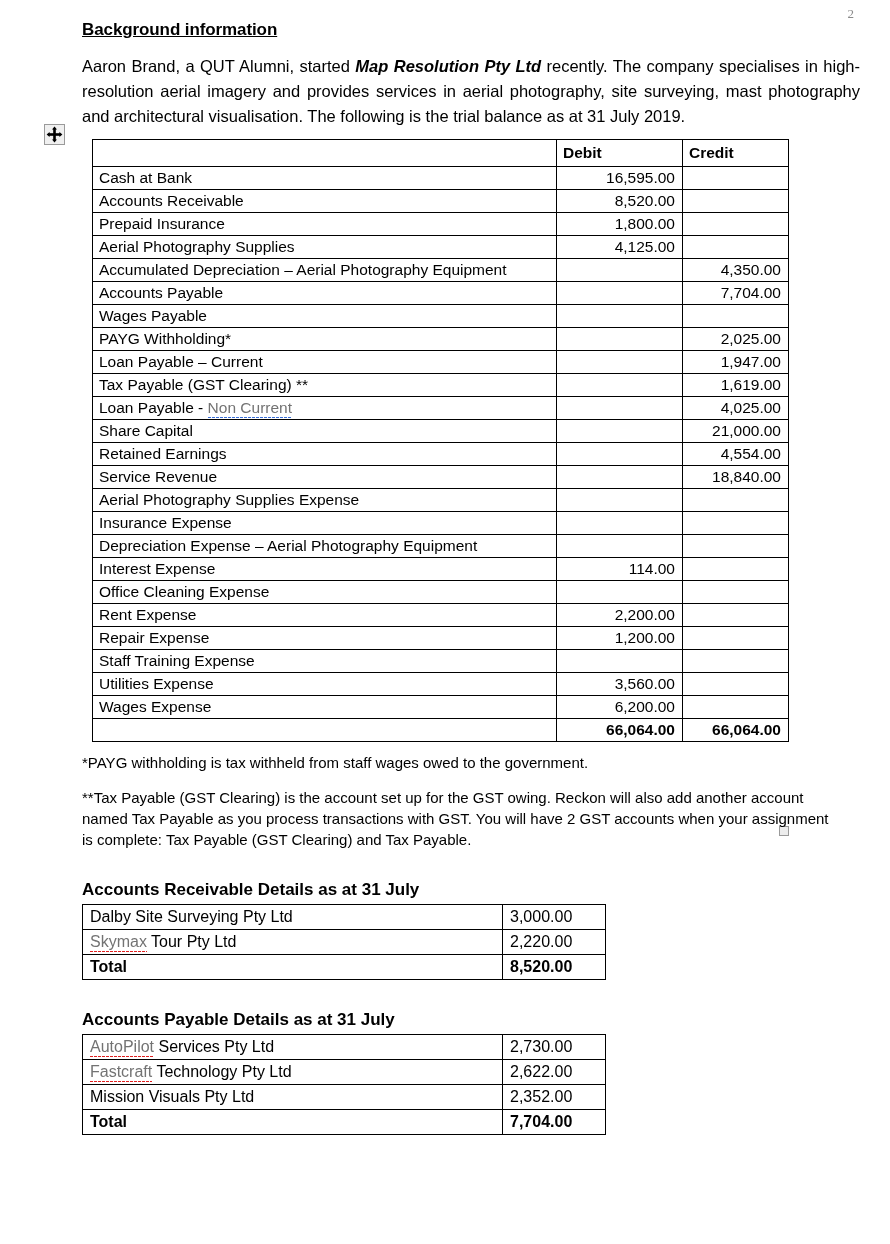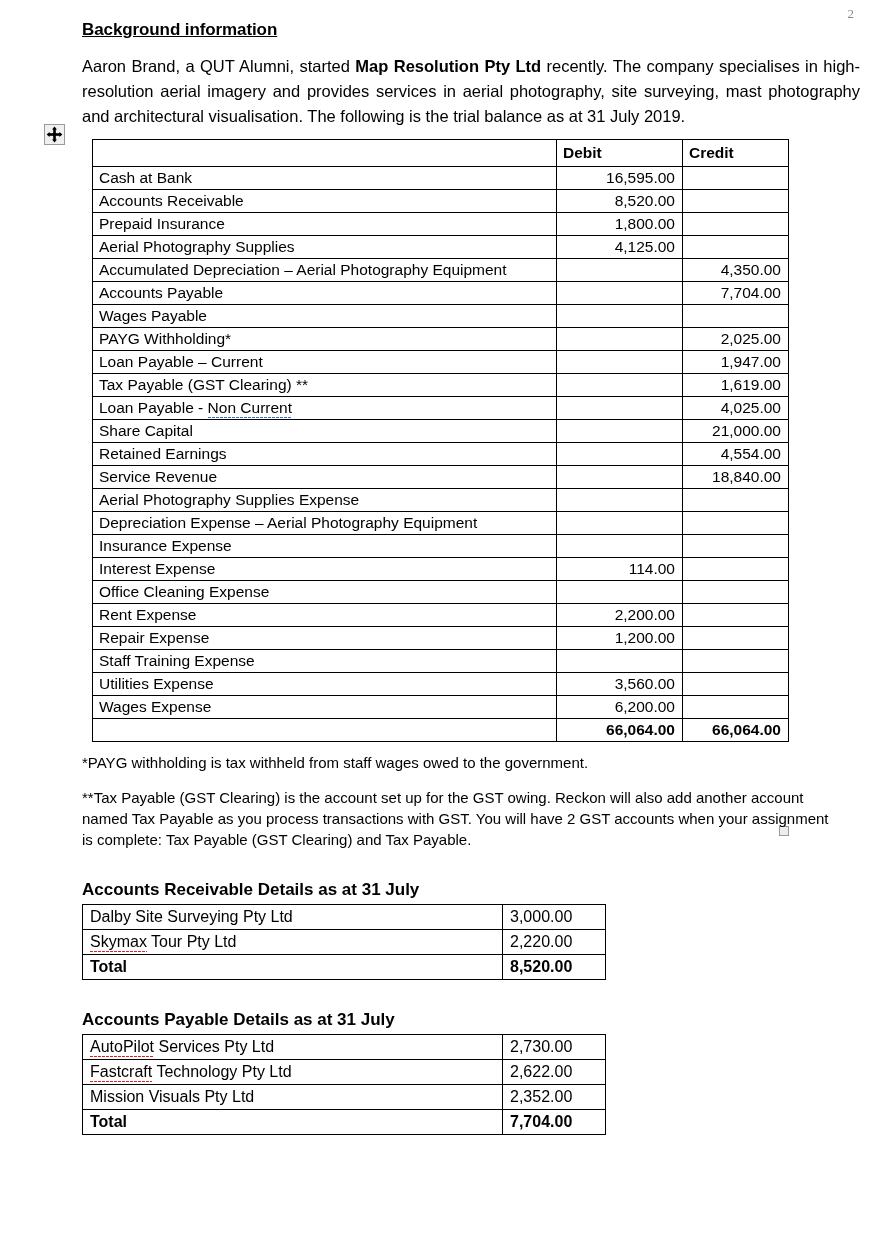--- a/index.html
+++ b/index.html
@@ -49,21 +49,21 @@
     margin: 0 0 14px 0;
     letter-spacing: -0.1px;
   }
 
   p.intro {
     font-size: 16.5px;
     line-height: 25px;
     margin: 0 0 10px 0;
     text-align: justify;
   }
-  p.intro b { font-weight: bold; }
+  p.intro b { font-weight: bold; font-style: italic; }
 
   
   .move-handle {
     position: absolute;
     left: 44px;
     top: 124px;
     width: 21px;
     height: 21px;
     border: 1px solid #9a9a9a;
     background: #f0f0f0;
@@ -129,21 +129,21 @@
     bottom: -2px;
     height: 4px;
     background-image:
       radial-gradient(circle at 1.5px 3px, transparent 1.3px, currentColor 1.4px, currentColor 1.9px, transparent 2px);
     background-size: 4px 4px;
     background-repeat: repeat-x;
   }
   .sq-red  { color: inherit; }
   .sq-red::after  { color: #e02020; }
   .sq-blue::after { color: #3a6fd8; }
-  .sq-red > span, .sq-blue > span { color: #000000; }
+  .sq-red > span, .sq-blue > span { color: #737373; }
 
   
   .footnote {
     font-size: 15px;
     line-height: 21px;
     margin: 8px 0 0 0;
     width: 760px;
   }
   .footnote.second { margin-top: 14px; }
 
@@ -284,26 +284,26 @@
             <td>Service Revenue</td>
             <td class="num"></td>
             <td class="num">18,840.00</td>
           </tr>
           <tr>
             <td>Aerial Photography Supplies Expense</td>
             <td class="num"></td>
             <td class="num"></td>
           </tr>
           <tr>
+            <td>Insurance Expense</td>
+            <td class="num"></td>
+            <td class="num"></td>
+          </tr>
+          <tr>
             <td>Depreciation Expense – Aerial Photography Equipment</td>
-            <td class="num"></td>
-            <td class="num"></td>
-          </tr>
-          <tr>
-            <td>Insurance Expense</td>
             <td class="num"></td>
             <td class="num"></td>
           </tr>
           <tr>
             <td>Interest Expense</td>
             <td class="num">114.00</td>
             <td class="num"></td>
           </tr>
           <tr>
             <td>Office Cleaning Expense</td>

